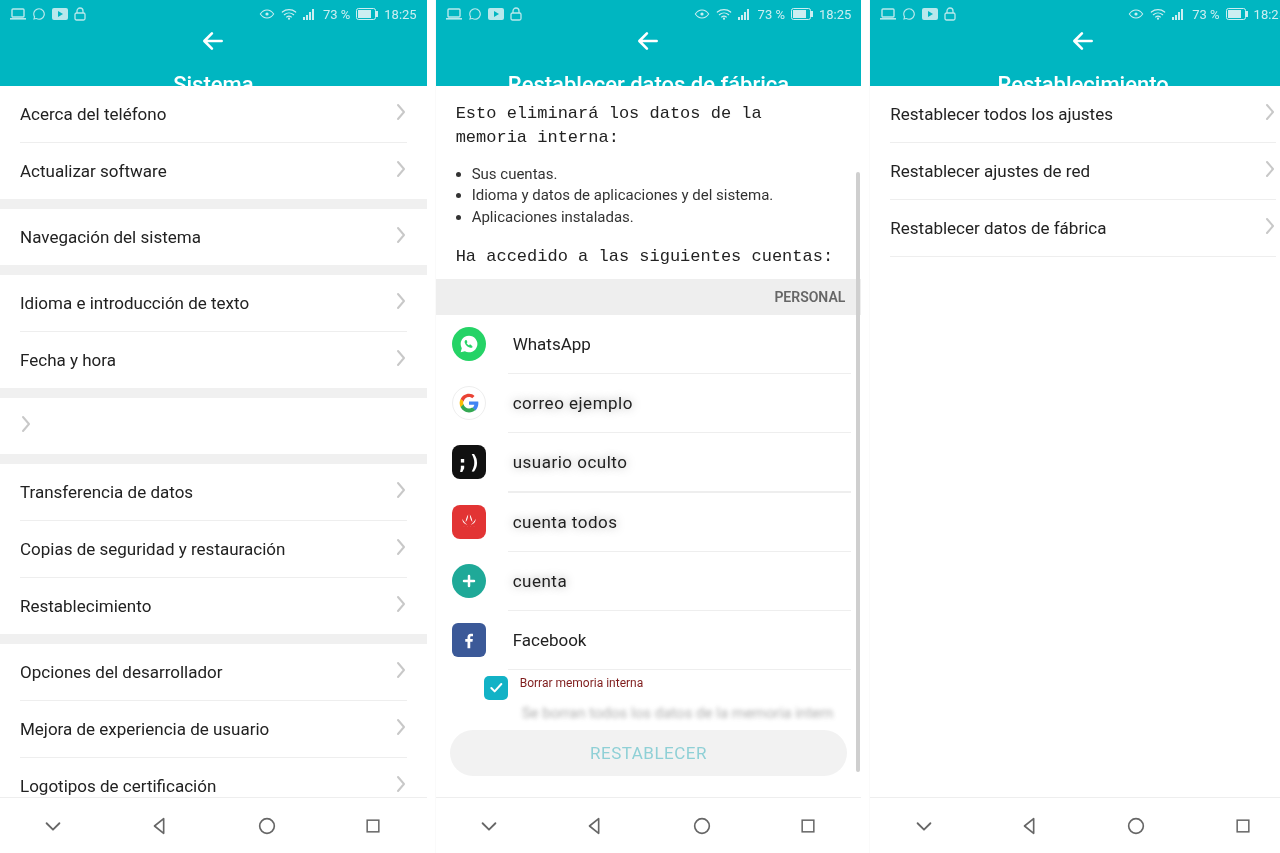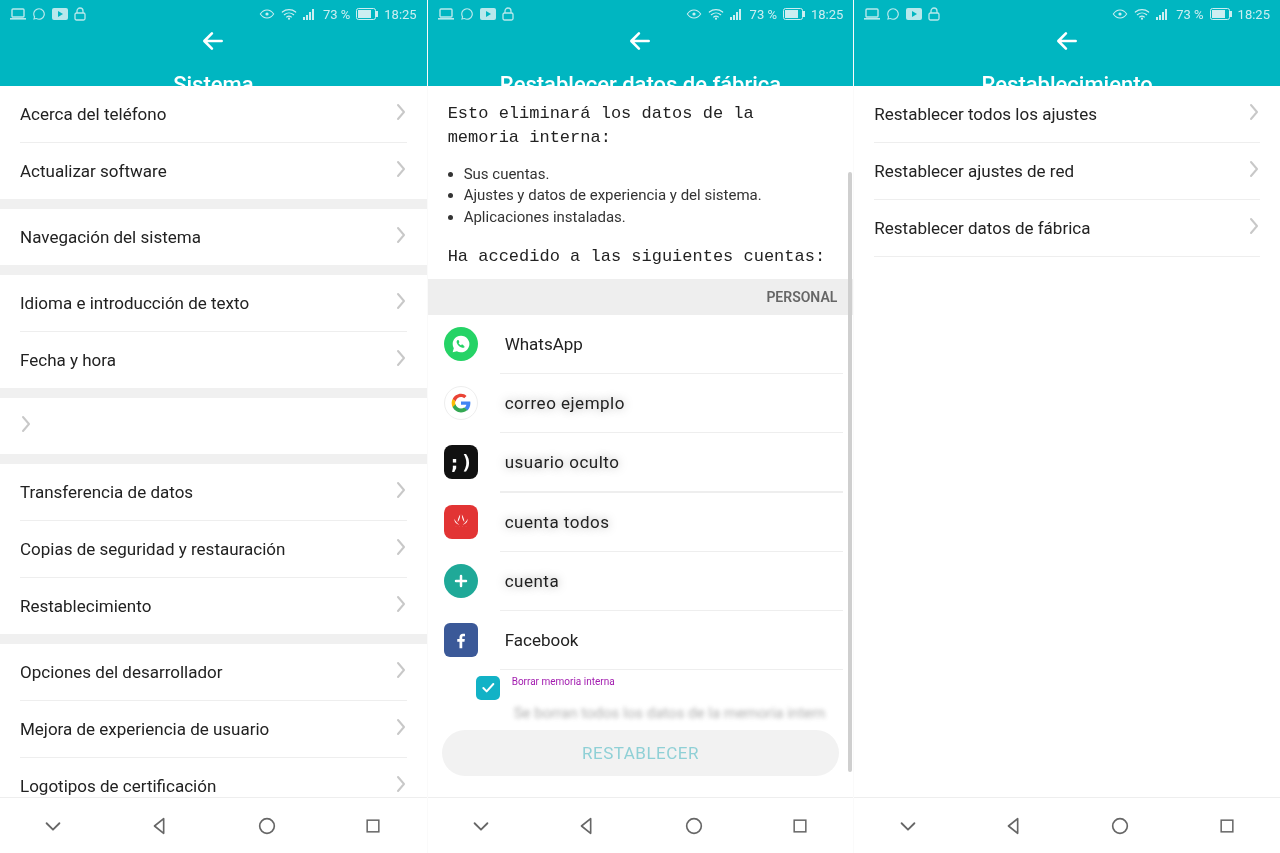--- a/index.html
+++ b/index.html
@@ -1,17 +1,17 @@
 <!DOCTYPE html>
 <html><head>
 <meta charset="utf-8">
 <style>
   * { box-sizing: border-box; margin: 0; padding: 0; }
   html, body { width: 1280px; height: 853px; font-family: -apple-system, "Segoe UI", Roboto, Arial, sans-serif; background: #fff; overflow: hidden; }
-  .stage { display: flex; width: 1280px; height: 853px; }
+  .stage { display: flex; width: 1280px; height: 853px; gap: 8px; }
   .pane { position: relative; flex: 0 0 426.66px; height: 100%; display: flex; flex-direction: column; background: #fff; }
   .pane:nth-child(2) { flex: 0 0 426.66px; }
   .pane:nth-child(3) { flex: 0 0 426.66px; }
 
   
   .status-bar { height: 28px; background: #00b6c1; color: #cdeef1; display: flex; align-items: center; justify-content: space-between; padding: 0 10px; font-size: 14px; }
   .status-left svg, .status-right svg { vertical-align: middle; }
   .status-left { display: flex; align-items: center; gap: 6px; opacity: .9; }
   .status-right { display: flex; align-items: center; gap: 6px; font-size: 13px; }
 
@@ -43,21 +43,21 @@
   .acc-whatsapp { background: #25d366; border-radius: 50%; }
   .acc-google { background: #fff; border: 1px solid #eee; border-radius: 50%; }
   .acc-dark { background: #111; }
   .acc-twitter { background: #1da1f2; }
   .acc-huawei { background: #e23434; }
   .acc-plus { background: #1fa998; border-radius: 50%; }
   .acc-fb { background: #3b5998; border-radius: 6px; }
 
   .erase-row { display: flex; align-items: flex-start; gap: 12px; padding: 6px 20px 0 48px; }
   .checkbox { width: 24px; height: 24px; border-radius: 5px; background: #12b2c6; display: flex; align-items: center; justify-content: center; color: #fff; }
-  .erase-label { font-size: 10px; color: #a21caf; }
+  .erase-label { font-size: 12px; color: #7f1d1d; }
 
   .cutoff { font-size: 15px; color: #6b6b6b; padding: 4px 20px 0 86px; filter: blur(2px); opacity: .55; white-space: nowrap; overflow: hidden; }
 
   .reset-btn { margin: 8px 14px 0 14px; height: 46px; border-radius: 24px; background: #f2f2f2; color: #8fd0d6; display: flex; align-items: center; justify-content: center; font-size: 17px; letter-spacing: .5px; }
 
   
   .scroll-hint { position: absolute; top: 86px; right: 1px; width: 4px; height: 600px; background: #cfcfcf; border-radius: 2px; }
 
   
   .nav-bar { height: 56px; display: flex; align-items: center; justify-content: space-around; background: #fff; border-top: 1px solid #eee; }
@@ -290,21 +290,21 @@
           </svg>
       </span>
       <span class="title">Restablecer datos de fábrica</span>
     </div>
 
     <div class="content">
       <div class="scroll-hint"></div>
       <div class="p2-desc">Esto eliminará los datos de la memoria interna:</div>
       <ul class="bullets" id="p2-bullets">
           <li>Sus cuentas.</li>
-          <li>Ajustes y datos de experiencia y del sistema.</li>
+          <li>Idioma y datos de aplicaciones y del sistema.</li>
           <li>Aplicaciones instaladas.</li>
         </ul>
       <div class="p2-desc" style="padding-top:4px;">Ha accedido a las siguientes cuentas:</div>
       <div class="section-label">PERSONAL</div>
       <div id="p2-accounts">
           <div class="account-row">
             <div class="acc-icon acc-whatsapp">
               <svg width="20" height="20" viewBox="0 0 24 24">
                 <path fill="#fff" d="M12 2a10 10 0 0 0-8.66 15L2 22l5.1-1.32A10 10 0 1 0 12 2Zm4.6 13.2c-.22.6-1.27 1.16-1.76 1.2-.45.04-.87.2-2.94-.63-2.47-.98-4-3.46-4.12-3.62-.12-.16-1-1.33-1-2.53 0-1.2.63-1.79.85-2.03.22-.24.48-.3.64-.3h.46c.15 0 .35-.03.55.42.2.46.7 1.7.76 1.82.06.12.1.26.02.42-.23.46-.48.41-.7.8-.1.17-.2.24-.04.5.7 1.15 1.55 1.63 2.6 2.16.18.09.3.08.4-.05.12-.13.5-.58.64-.78.14-.2.27-.16.45-.1.18.07 1.15.54 1.35.64.2.1.33.15.38.24.05.09.05.52-.17 1.12Z"></path>
               </svg>

